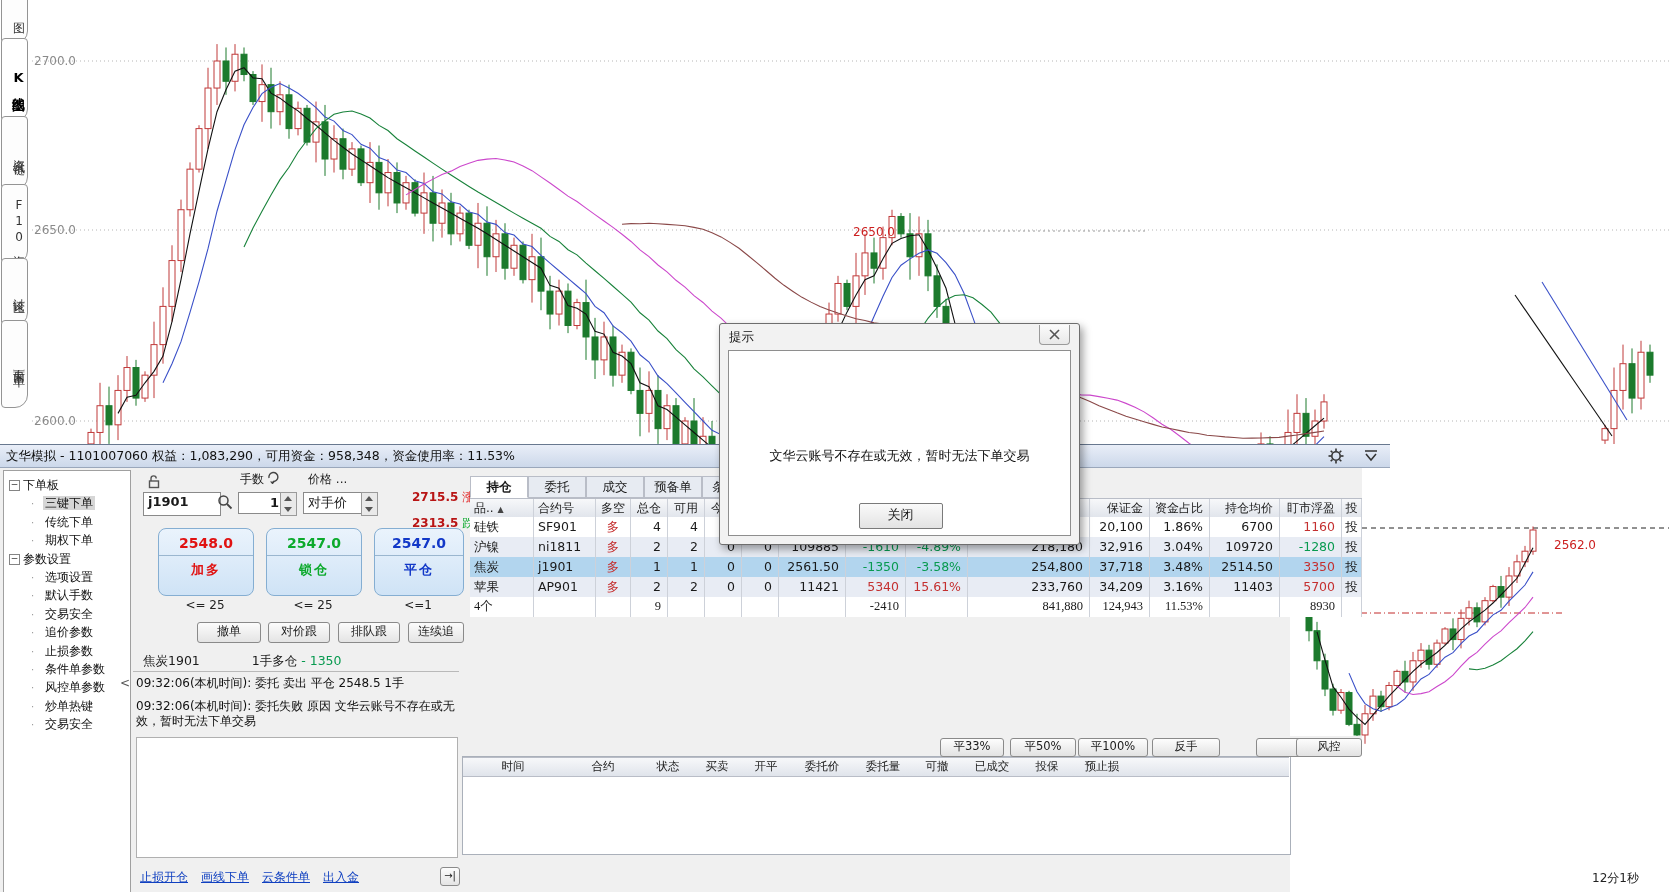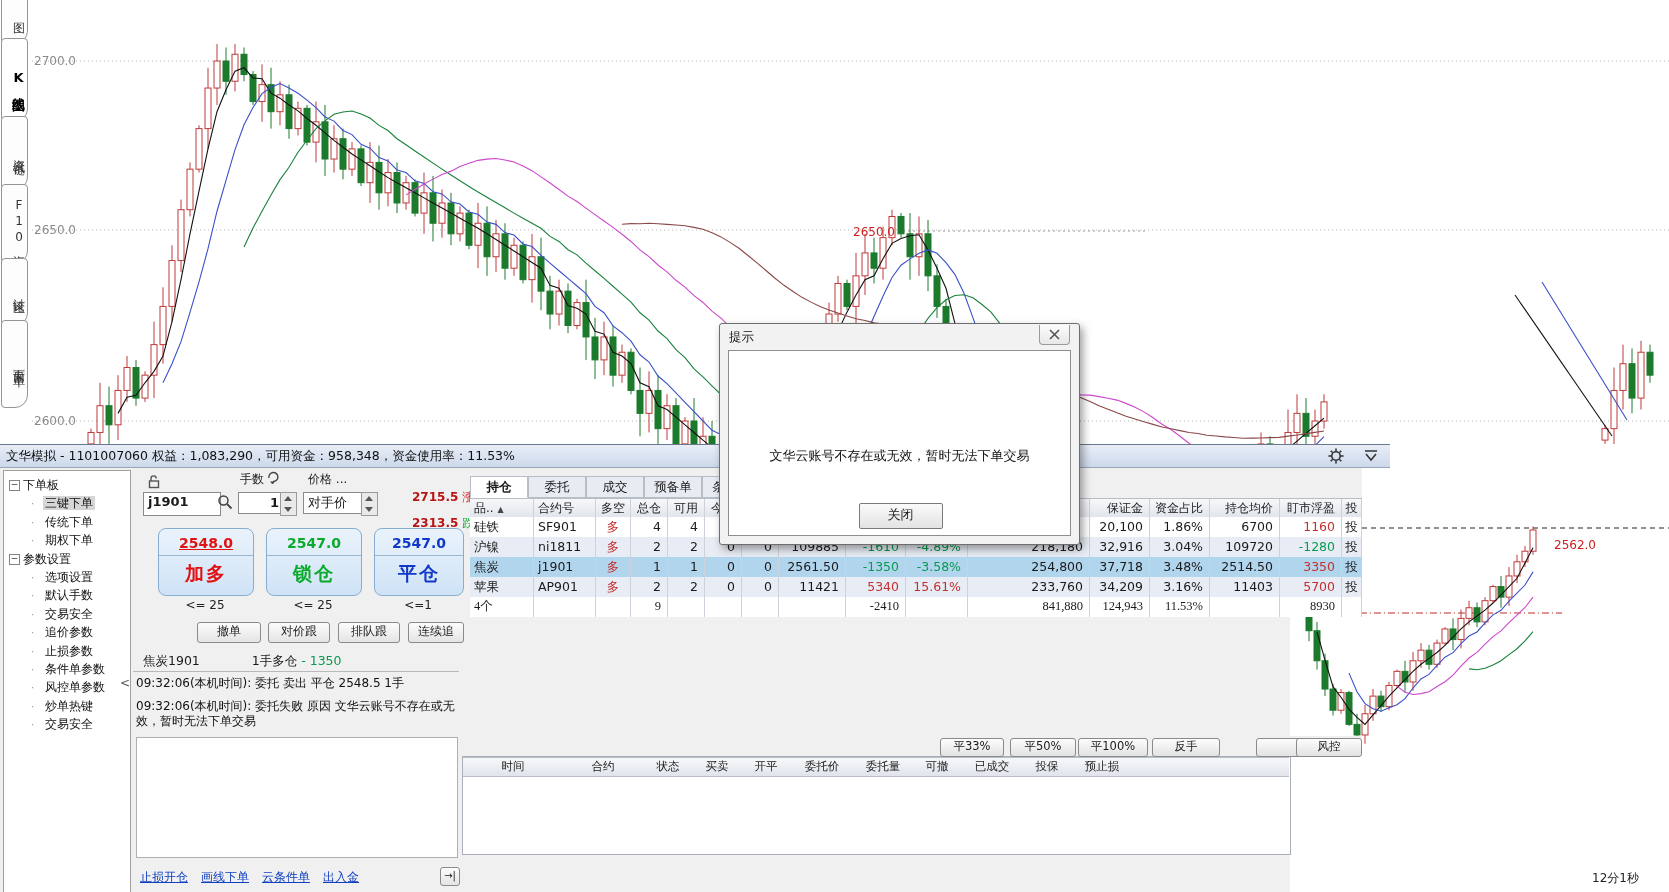--- a/index.html
+++ b/index.html
@@ -35,21 +35,21 @@
   .lab{position:absolute;font-size:12px;color:#222;}
   .inp{position:absolute;background:#fff;border:1px solid #8a8a8a;font-size:13px;}
   .spin{position:absolute;width:15px;border:1px solid #9a9a9a;background:#e9e9e9;}
   .spin .up,.spin .dn{position:absolute;left:3px;width:0;height:0;border-left:4px solid transparent;border-right:4px solid transparent;}
   .spin .up{top:3px;border-bottom:5px solid #555;}
   .spin .dn{bottom:3px;border-top:5px solid #555;}
   .limit-num{color:#b81414;font-weight:bold;}
   .bigbtn{position:absolute;height:66px;border:1px solid #85aed2;border-radius:8px;
           background:linear-gradient(#eaf3fc,#cfe3f6);text-align:center;cursor:pointer;}
   .bigbtn .p{font-size:14px;font-weight:bold;border-bottom:1px solid #9ab6cf;padding:6px 0 4px;}
-  .bigbtn .a{font-size:19px;font-weight:bold;padding-top:5px;letter-spacing:2px;}
+  .bigbtn .a{font-size:13px;font-weight:bold;padding-top:5px;letter-spacing:2px;}
   .cap{position:absolute;font-size:12px;color:#222;}
   .toolbtn{position:absolute;height:19px;line-height:17px;text-align:center;font-size:12px;
            border:1px solid #8a8a8a;border-radius:3px;background:linear-gradient(#fcfcfc,#e4e4e4);}
   .loglines{position:absolute;font-size:12px;color:#111;line-height:15px;}
   .linktab{color:#1040c0;text-decoration:underline;font-size:12px;margin-right:13px;}
   
   .ptab{position:absolute;top:476px;height:20px;line-height:19px;text-align:center;font-size:12.5px;
         border:1px solid #b9bdc7;border-bottom:1px solid #b9bdc7;background:#e7ebf2;}
   .ptab.sel{background:#fff;border-bottom:1px solid #fff;font-weight:bold;}
   .trow{position:absolute;left:470px;width:892px;display:flex;height:20px;line-height:19px;font-size:12.5px;}
@@ -597,21 +597,21 @@
           <div class="c ctr" style="width: 48px;">可撤</div>
           <div class="c ctr" style="width: 62px;">已成交</div>
           <div class="c ctr" style="width: 48px;">投保</div>
           <div class="c ctr" style="width: 62px;">预止损</div>
           <div class="c ctr" style="width: 156px;"></div>
         </div>
       </div>
   </div>
 
 <div class="bigbtn" style="left: 158px; top: 528px; width: 94px;">
-      <div class="p" style="color: rgb(224, 18, 18); text-decoration: underline;">2548.0</div>
+      <div class="p" style="color: rgb(224, 18, 18);">2548.0</div>
       <div class="a" style="color: rgb(224, 18, 18);">加多</div>
     </div>
     <div class="cap abs" style="left: 158px; top: 598px; width: 94px; text-align: center;">&lt;= 25</div>
     <div class="bigbtn" style="left: 266px; top: 528px; width: 94px;">
       <div class="p" style="color: rgb(12, 170, 44);">2547.0</div>
       <div class="a" style="color: rgb(12, 170, 44);">锁仓</div>
     </div>
     <div class="cap abs" style="left: 266px; top: 598px; width: 94px; text-align: center;">&lt;= 25</div>
     <div class="bigbtn" style="left: 374px; top: 528px; width: 88px;">
       <div class="p" style="color: rgb(18, 56, 200);">2547.0</div>

